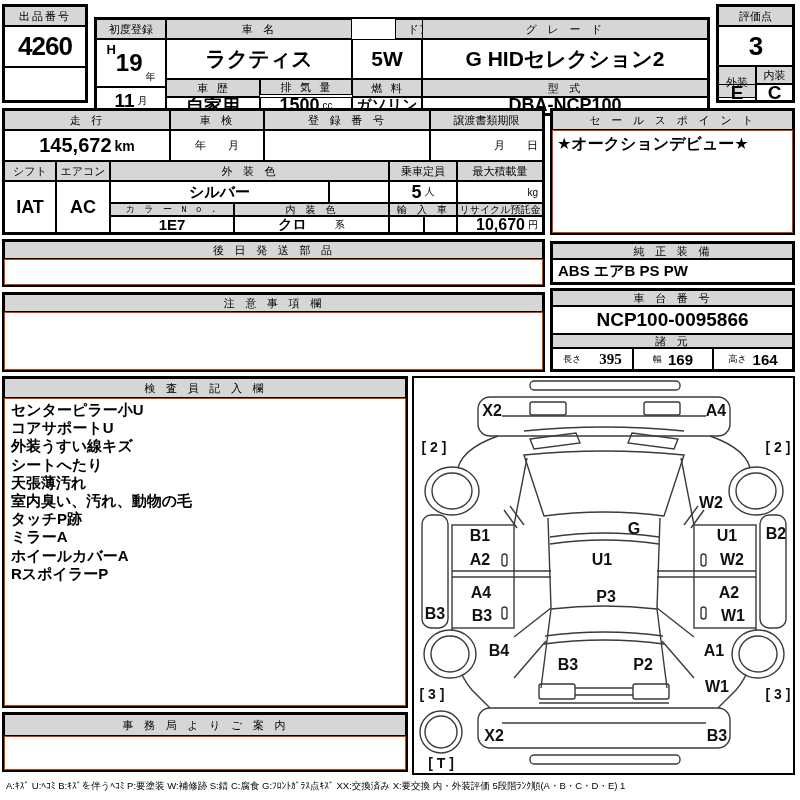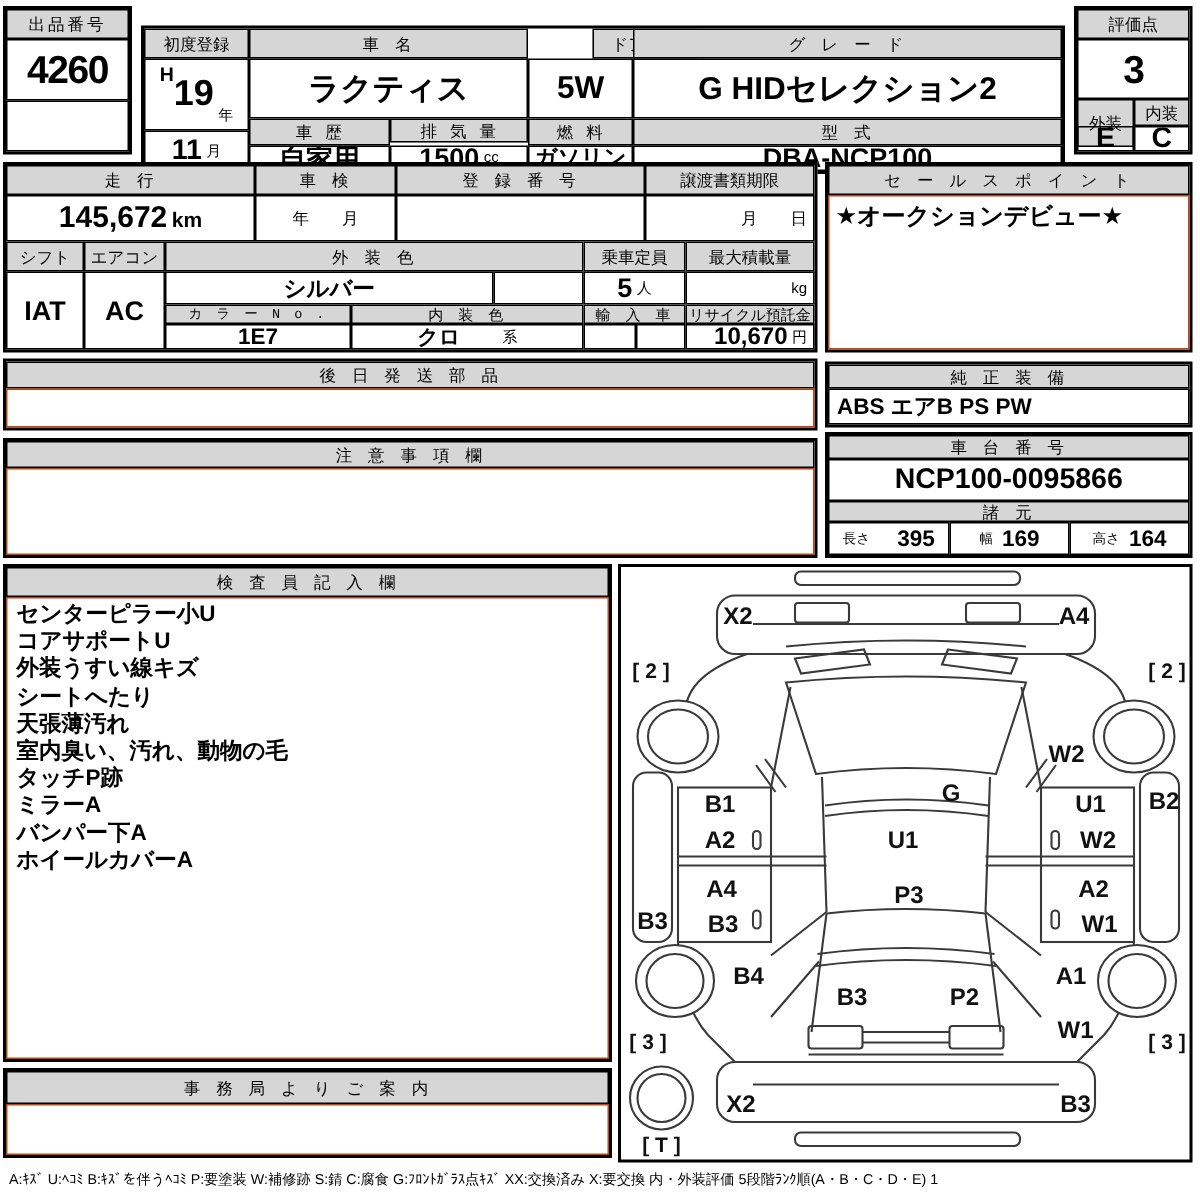--- a/index.html
+++ b/index.html
@@ -152,21 +152,21 @@
     <div class="cell hdr" style="left:0;top:0;width:539px;height:18px;">注 意 事 項 欄</div>
     <div class="notes-body" style="left:0;top:18px;width:539px;height:58px;"></div>
   </div>
 
   <div class="abs box" style="left:550px;top:288px;width:245px;height:84px;">
     <div class="cell hdr" style="left:0;top:0;width:241px;height:16px;">車 台 番 号</div>
     <div class="cell" style="left:0;top:16px;width:241px;height:28px;font-size:19px;font-weight:bold;">NCP100-0095866</div>
     <div class="cell hdr" style="left:0;top:44px;width:241px;height:14px;">諸 元</div>
     <div class="cell" style="left:0;top:58px;width:81px;height:22px;">
       <span class="tiny">長さ</span>
-        <span class="val15" style="margin-left:18px;">395</span>
+        <span class="val15" style="margin-left:18px;font-family:Liberation Serif, serif;">395</span>
     </div>
     <div class="cell" style="left:81px;top:58px;width:80px;height:22px;">
       <span class="tiny">幅</span>
         <span class="val15" style="margin-left:6px;">169</span>
     </div>
     <div class="cell" style="left:161px;top:58px;width:80px;height:22px;">
       <span class="tiny">高さ</span>
         <span class="val15" style="margin-left:6px;">164</span>
     </div>
   </div>
@@ -175,22 +175,22 @@
     <div class="cell hdr" style="left:0;top:0;width:402px;height:20px;">検 査 員 記 入 欄</div>
     <div class="notes-body" style="left:0;top:20px;width:402px;height:308px;padding-top:2px;" id="inspector-lines">
         <div class="note-line">センターピラー小U</div>
         <div class="note-line">コアサポートU</div>
         <div class="note-line">外装うすい線キズ</div>
         <div class="note-line">シートへたり</div>
         <div class="note-line">天張薄汚れ</div>
         <div class="note-line">室内臭い、汚れ、動物の毛</div>
         <div class="note-line">タッチP跡</div>
         <div class="note-line">ミラーA</div>
-        <div class="note-line">バンパー下A</div>
         <div class="note-line">ホイールカバーA</div>
+        <div class="note-line">RスポイラーP</div>
       </div>
   </div>
 
   <div class="abs box" style="left:2px;top:712px;width:406px;height:60px;">
     <div class="cell hdr" style="left:0;top:0;width:402px;height:22px;">事 務 局 よ り ご 案 内</div>
     <div class="notes-body" style="left:0;top:22px;width:402px;height:34px;"></div>
   </div>
 
   <div class="abs box" style="left:412px;top:376px;width:383px;height:399px;">
     <svg id="car-svg" width="379" height="395" viewBox="0 0 379 395">

